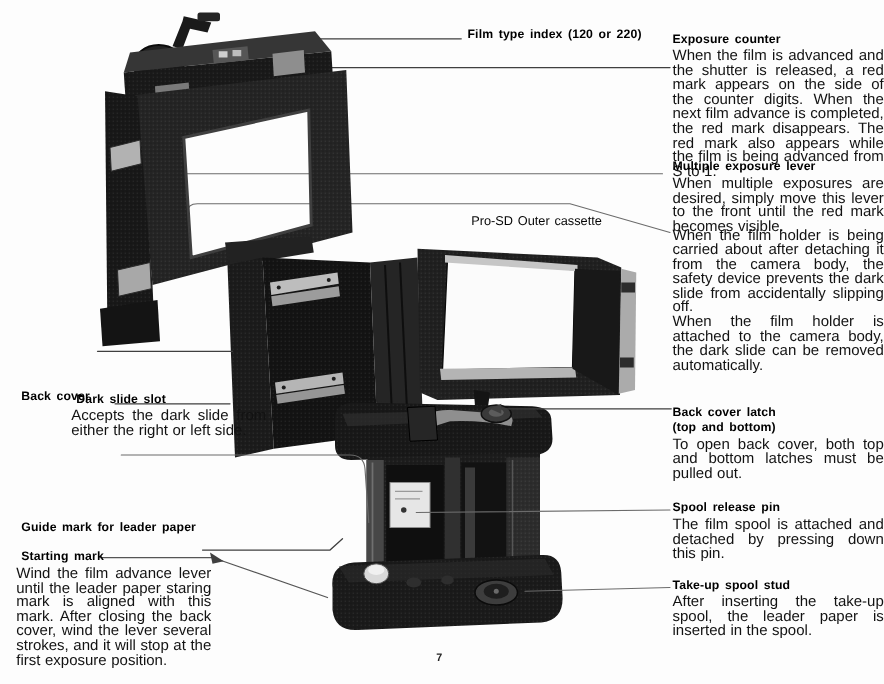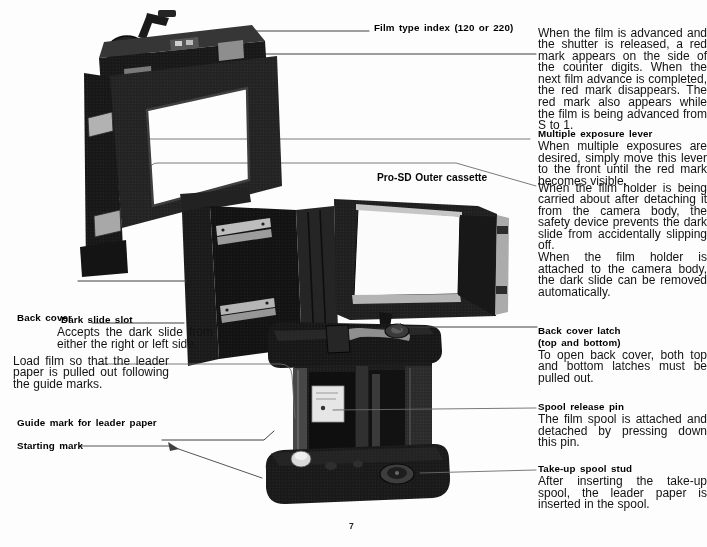--- a/index.html
+++ b/index.html
@@ -6,21 +6,21 @@
   body{width:707px;height:547px;position:relative;background:#fdfdfd;overflow:hidden;
        font-family:"Liberation Sans",sans-serif;}
   .art{position:absolute;left:0;top:0;}
   .callout{position:absolute;}
   .callout .ttl{margin:0;font-weight:bold;font-size:9.8px;line-height:11.5px;color:#000;
        word-spacing:1.6px;letter-spacing:.1px;}
   .callout .body{margin-top:1.5px;font-size:12px;line-height:11.6px;color:#121212;
        text-align:justify;white-space:pre-line;word-spacing:.3px;}
   .w-left{width:152px;}
   .w-right{width:169px;}
-  .fig-label{position:absolute;font-weight:bold;font-size:10.2px;color:#050505;word-spacing:1px;padding-left:20px;}
+  .fig-label{position:absolute;font-weight:normal;font-size:10.2px;color:#050505;word-spacing:1px;padding-left:20px;}
   .page-num{position:absolute;font-weight:bold;font-size:8.6px;color:#222;}
 </style>
 </head>
 <body>
 
 <svg class="art" width="707" height="547" viewBox="0 0 707 547">
   <defs>
     <pattern id="leather" width="3.2" height="3.2" patternUnits="userSpaceOnUse">
       <circle cx="1" cy="1" r="0.55" fill="#ffffff" opacity="0.08"></circle>
       <circle cx="2.4" cy="2.4" r="0.45" fill="#000000" opacity="0.30"></circle>
@@ -140,20 +140,21 @@
   </g>
 </svg>
 
 <div class="callout" style="left:374px;top:22px;">
   <div class="ttl">Film type index (120 or 220)</div>
 </div>
 
 <div class="fig-label" style="left:357px;top:172px;">Pro-SD Outer cassette</div>
 
 <div class="callout w-right" style="left:538px;top:26px;">
+  <div class="ttl">Exposure counter</div>
   <div class="body">When the film is advanced and the shutter is released, a red mark appears on the side of the counter digits. When the next film advance is completed, the red mark disappears. The red mark also appears while the film is being advanced from S to 1.</div>
 </div>
 <div class="callout w-right" style="left:538px;top:128px;">
   <div class="ttl">Multiple exposure lever</div>
   <div class="body">When multiple exposures are desired, simply move this lever to the front until the red mark becomes visible.</div>
 </div>
 <div class="callout w-right" style="left:538px;top:181px;">
   <div class="body">When the film holder is being carried about after detaching it from the camera body, the safety device prevents the dark slide from accidentally slipping off.
 When the film holder is attached to the camera body, the dark slide can be removed automatically.</div>
 </div>
@@ -172,22 +173,22 @@
 </div>
 
 <div class="callout w-left" style="left:17px;top:274px;margin-top:38px;">
   <div class="ttl">Back cover</div>
 </div>
 <div class="callout w-left" style="left:21px;top:314px;margin-left:40px;">
   <div class="ttl">Dark slide slot</div>
   <div class="body" style="margin-left:-4px;">Accepts the dark slide from either the right or left side.</div>
 </div>
 <div class="callout w-left" style="left:17px;top:354px;">
-  <div class="body" style="margin-left:-4px;">Load film so that the leader paper is pulled out following the guide marks.</div>
 </div>
 <div class="callout w-left" style="left:17px;top:417px;">
   <div class="ttl">Guide mark for leader paper</div>
 </div>
 <div class="callout w-left" style="left:17px;top:440px;">
   <div class="ttl">Starting mark</div>
+  <div class="body" style="margin-left:-4px;">Wind the film advance lever until the leader paper staring mark is aligned with this mark. After closing the back cover, wind the lever several strokes, and it will stop at the first exposure position.</div>
 </div>
 
 <div class="page-num" style="left:349px;top:521px;">7</div>
 
 </body></html>

